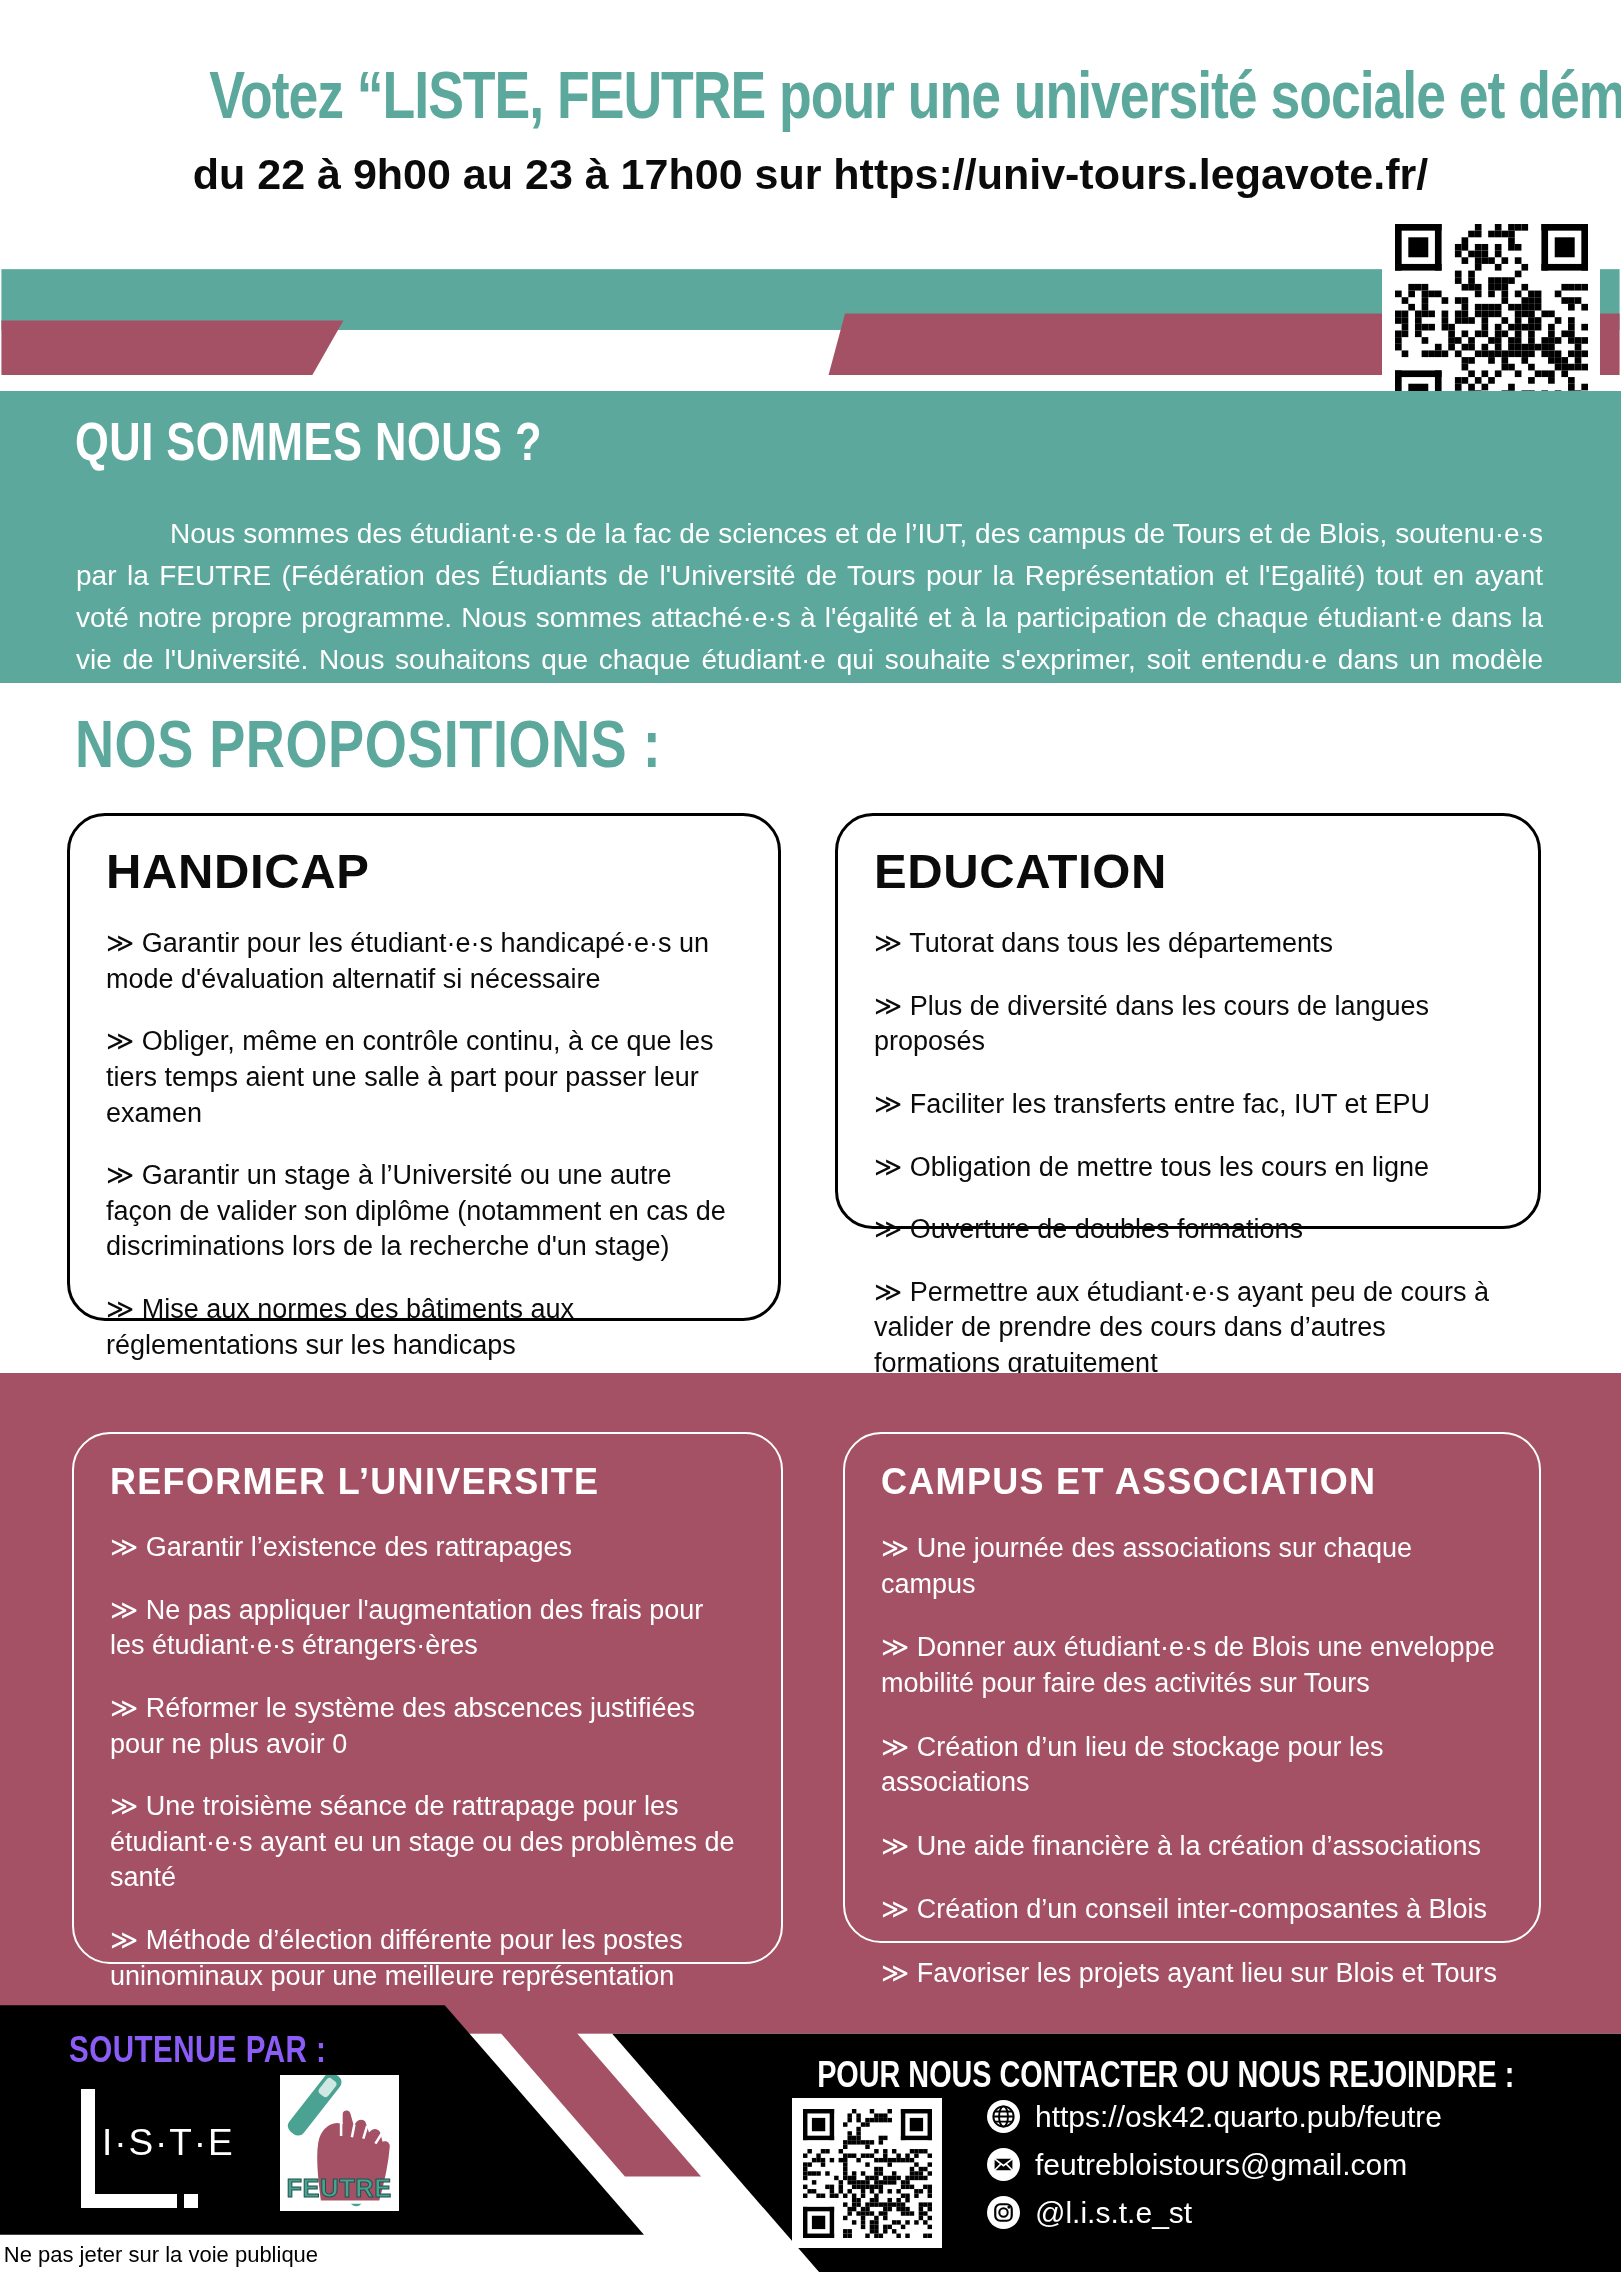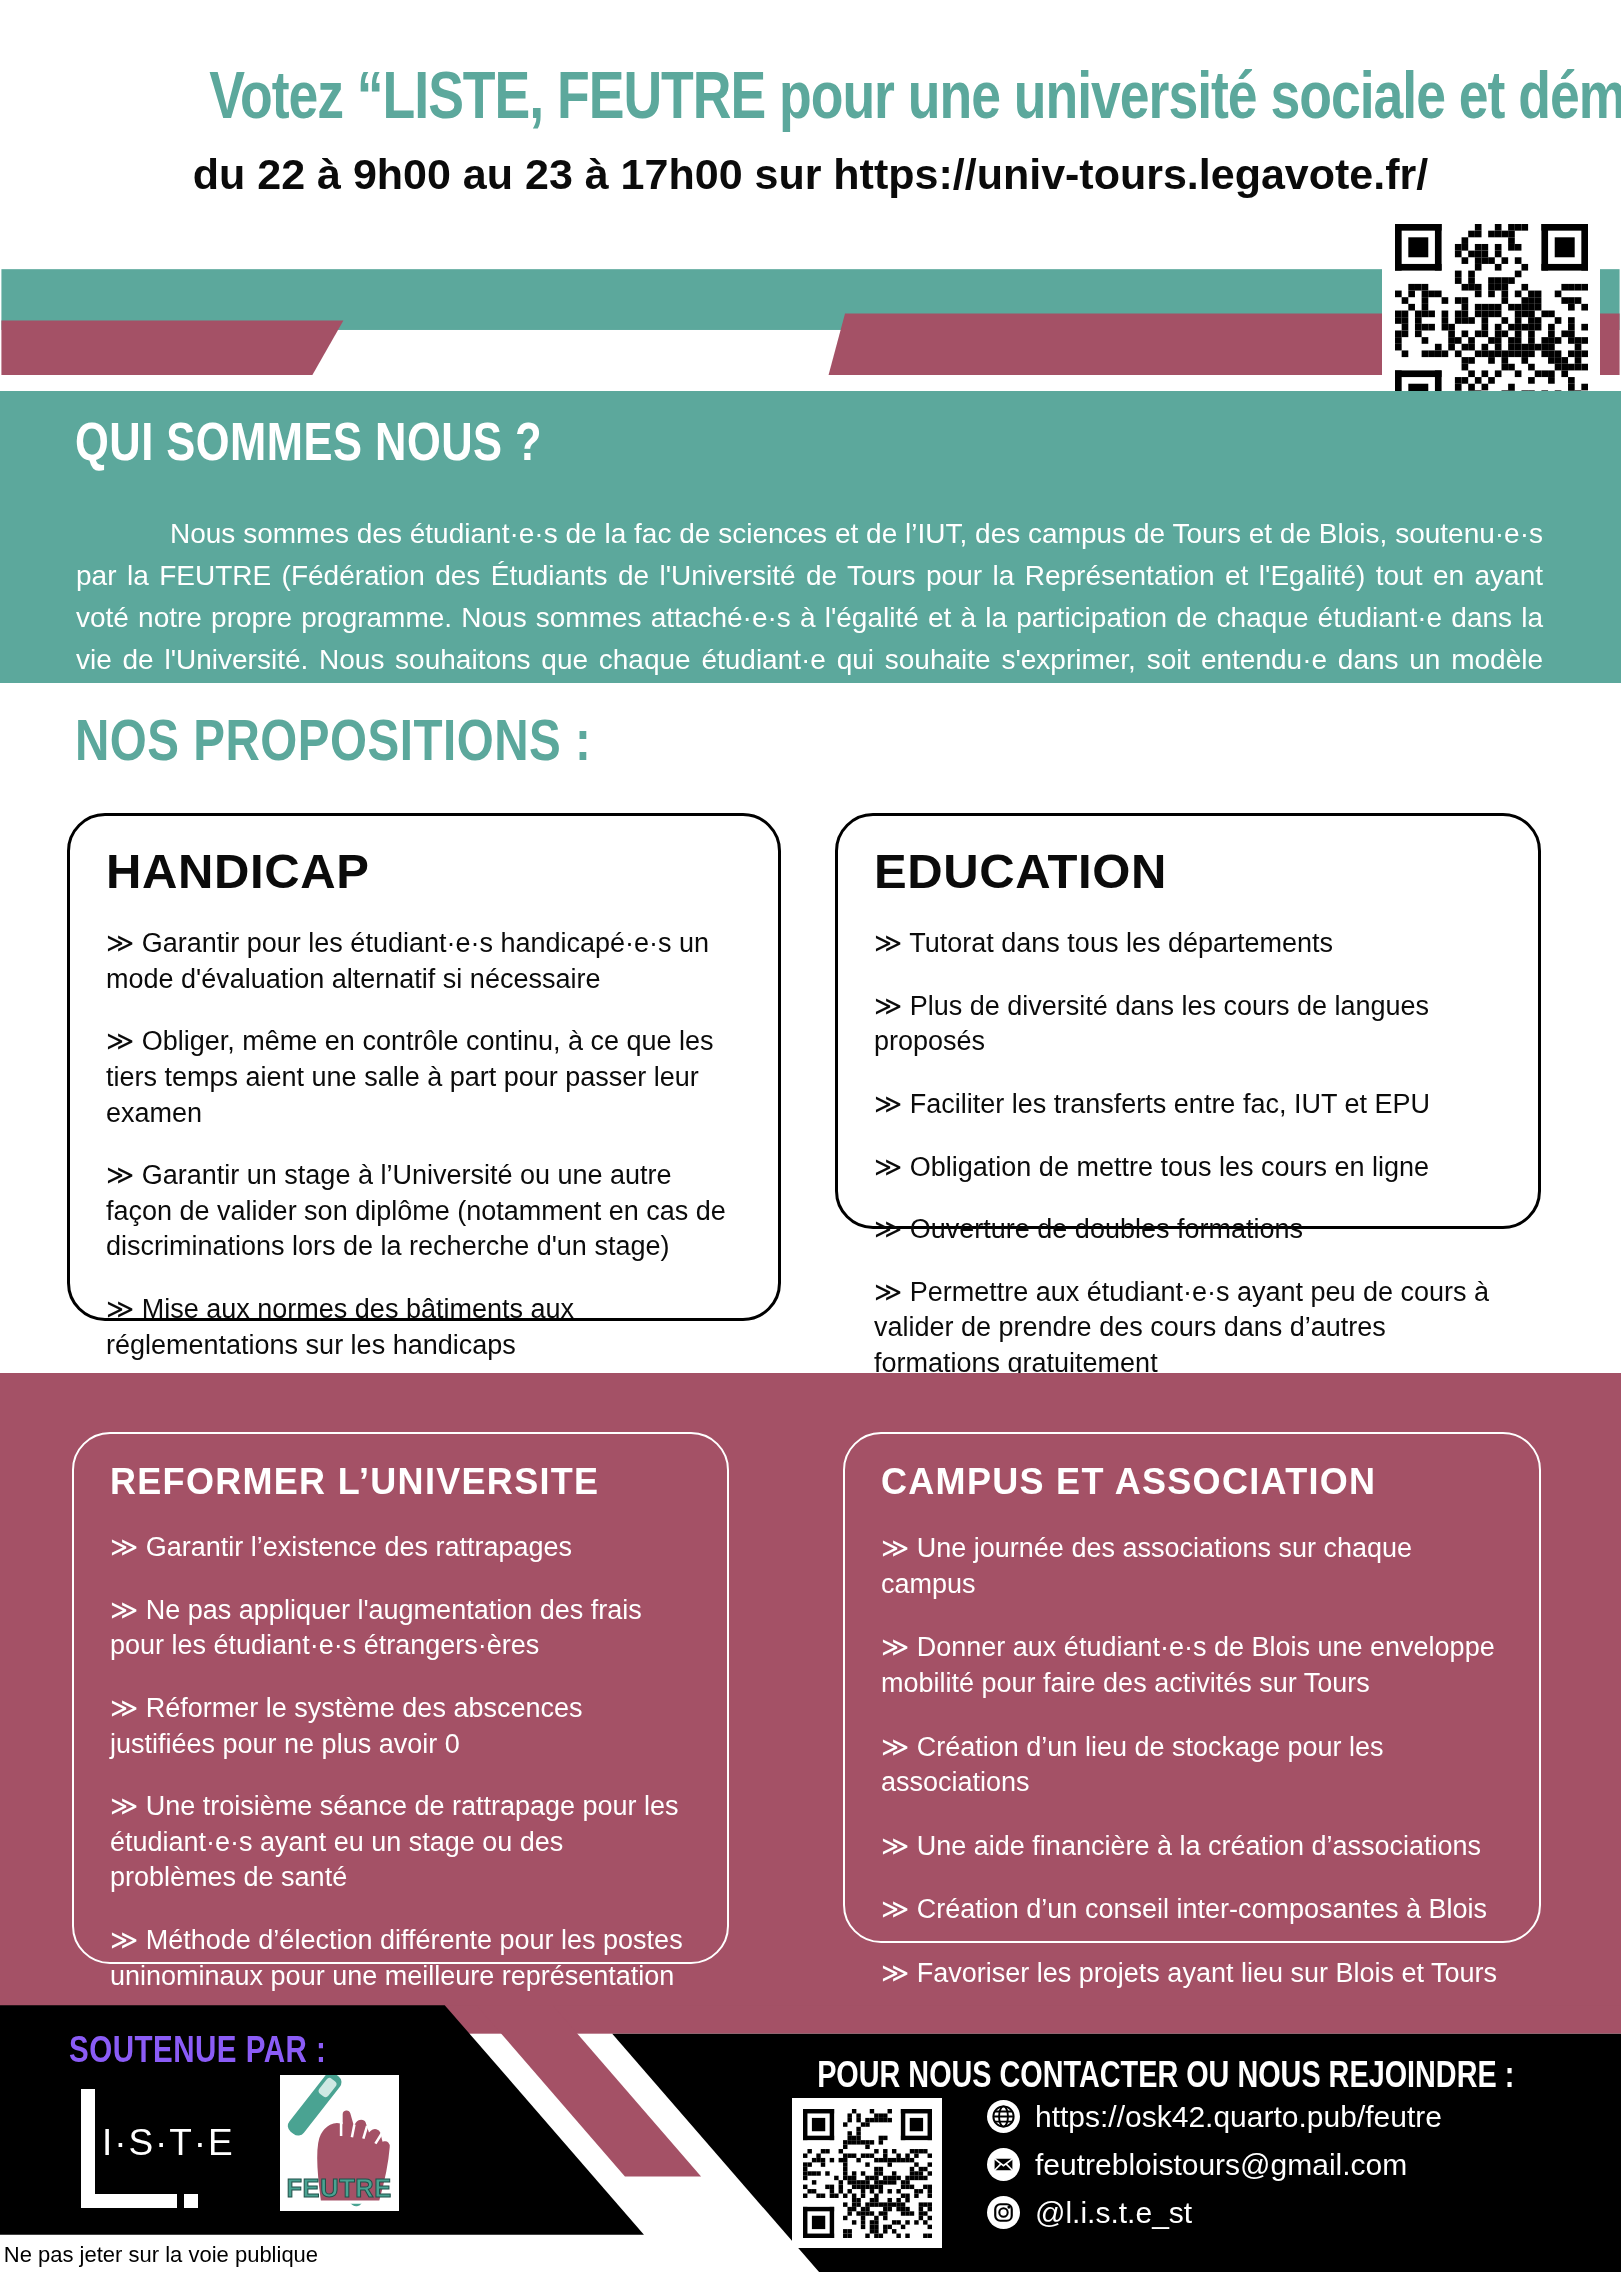--- a/index.html
+++ b/index.html
@@ -27,37 +27,37 @@
 
   
   .teal-section{top:391px;left:0;width:1621px;height:292px;background:#5CA89C;}
   .qsn-head{top:411px;left:75px;color:#fff;font-size:53px;font-weight:700;letter-spacing:0.6px;}
   .qsn-body{
     top:485px;left:76px;width:1467px;color:#fff;font-size:28px;line-height:1.50;
     text-align:justify;text-indent:94px;
   }
 
   
-  .props-head{top:706px;left:75px;color:#5CA89C;font-size:58px;font-weight:700;letter-spacing:0.6px;text-align:right;}
+  .props-head{top:706px;left:75px;color:#5CA89C;font-size:66px;font-weight:700;letter-spacing:0.6px;text-align:right;}
 
   .card{box-sizing:border-box;border-radius:38px;padding:27px 36px;}
   .card.light{background:#fff;border:3.8px solid #000;color:#0b0b0b;}
   .card.dark{background:#A45166;border:2.5px solid #fff;color:#fff;}
   .card h3{margin:0;font-size:49px;font-weight:700;letter-spacing:0.6px;}
   .card.dark h3{font-size:36px;letter-spacing:1.3px;}
   .card ul{list-style:none;margin:0;padding:0;margin-top:12.7px;}
   .card li{font-size:27px;line-height:1.32;margin-top:27px;}
   .card li .marker{font-size:27px;}
   #card-education li{}
   #card-campus li{margin-top:28px;}
 
   #card-handicap{left:67px;top:813px;width:714px;height:508px;}
   #card-education{left:835px;top:813px;width:706px;height:416px;}
   .maroon-section{top:1373px;left:0;width:1621px;height:660px;background:#A45166;}
-  #card-reformer{left:72px;top:1432px;width:657px;height:532px;}
+  #card-reformer{left:72px;top:1432px;width:711px;height:532px;}
   #card-campus{left:843px;top:1432px;width:698px;height:511px;}
 
   
   .footer-svg{top:2005px;left:0;}
   .soutenue{top:2029px;left:69px;color:#8b5cf6;font-size:36px;font-weight:700;letter-spacing:0.6px;}
   .liste-logo{top:2089px;left:81px;width:209px;height:121px;padding-left:32px;}
   .liste-bar-v{left:0;top:0;width:14px;height:119px;background:#fff;}
   .liste-bar-h{left:0;top:105px;width:96px;height:14px;background:#fff;}
   .liste-dot{left:103px;top:105px;width:14px;height:14px;background:#fff;}
   .liste-text{left:21px;top:33px;color:#fff;font-size:37px;font-weight:400;letter-spacing:1.9px;}

